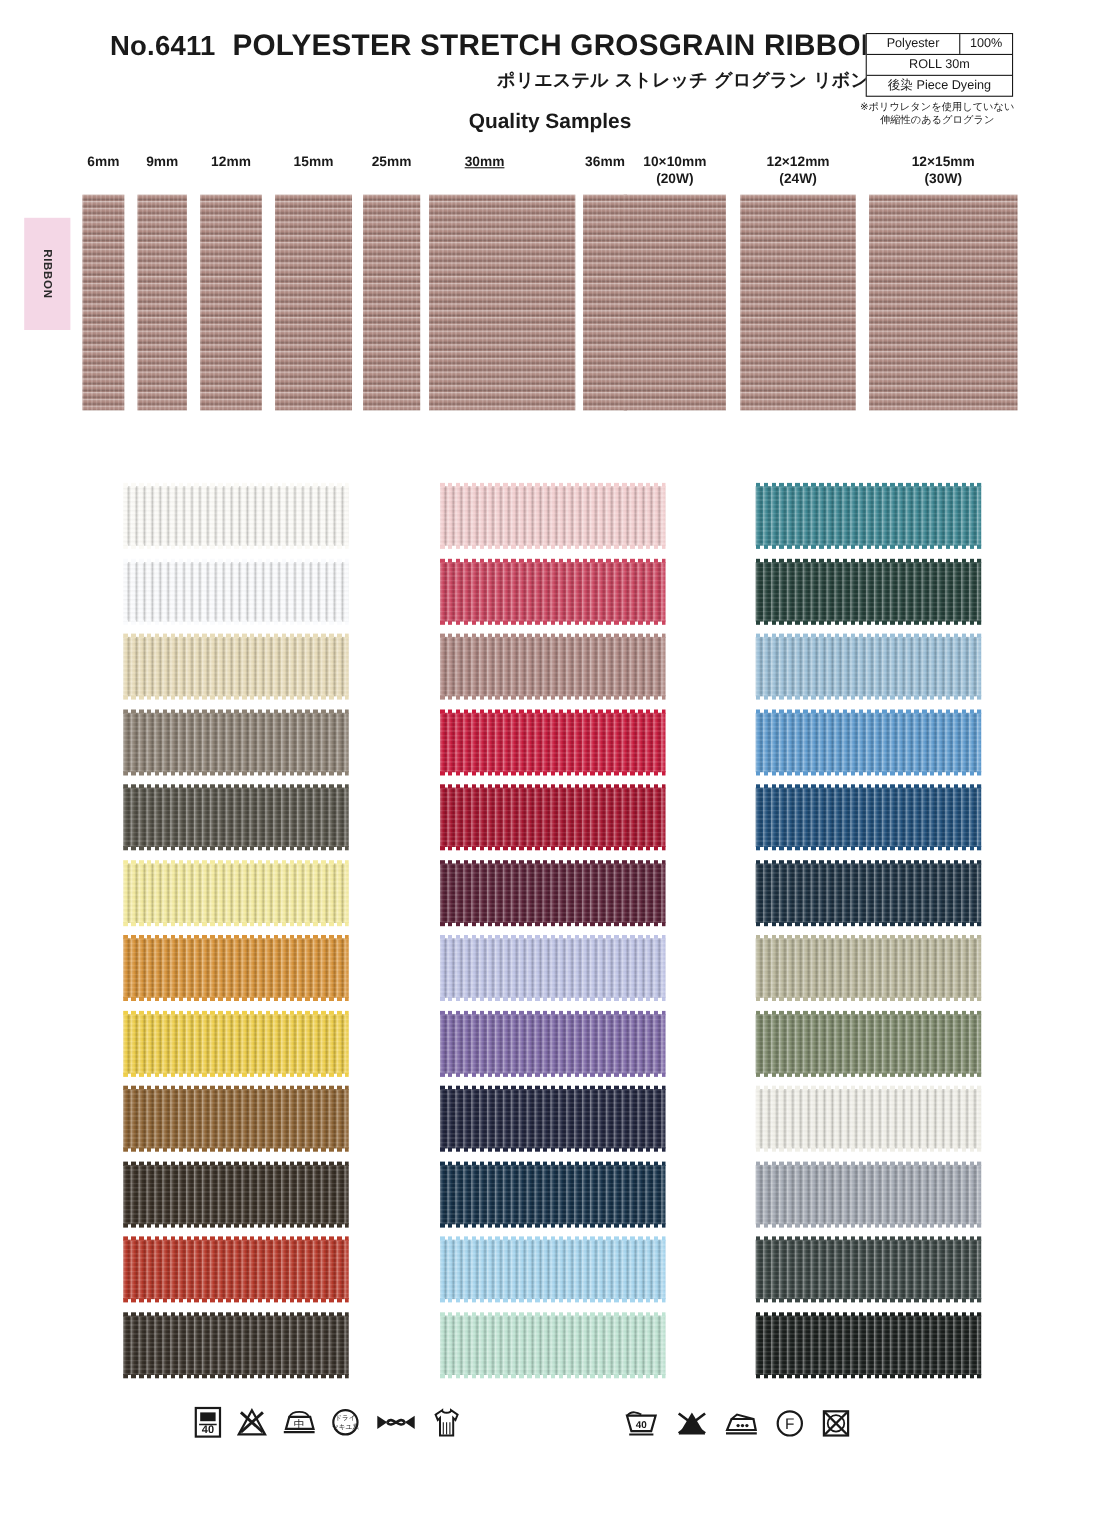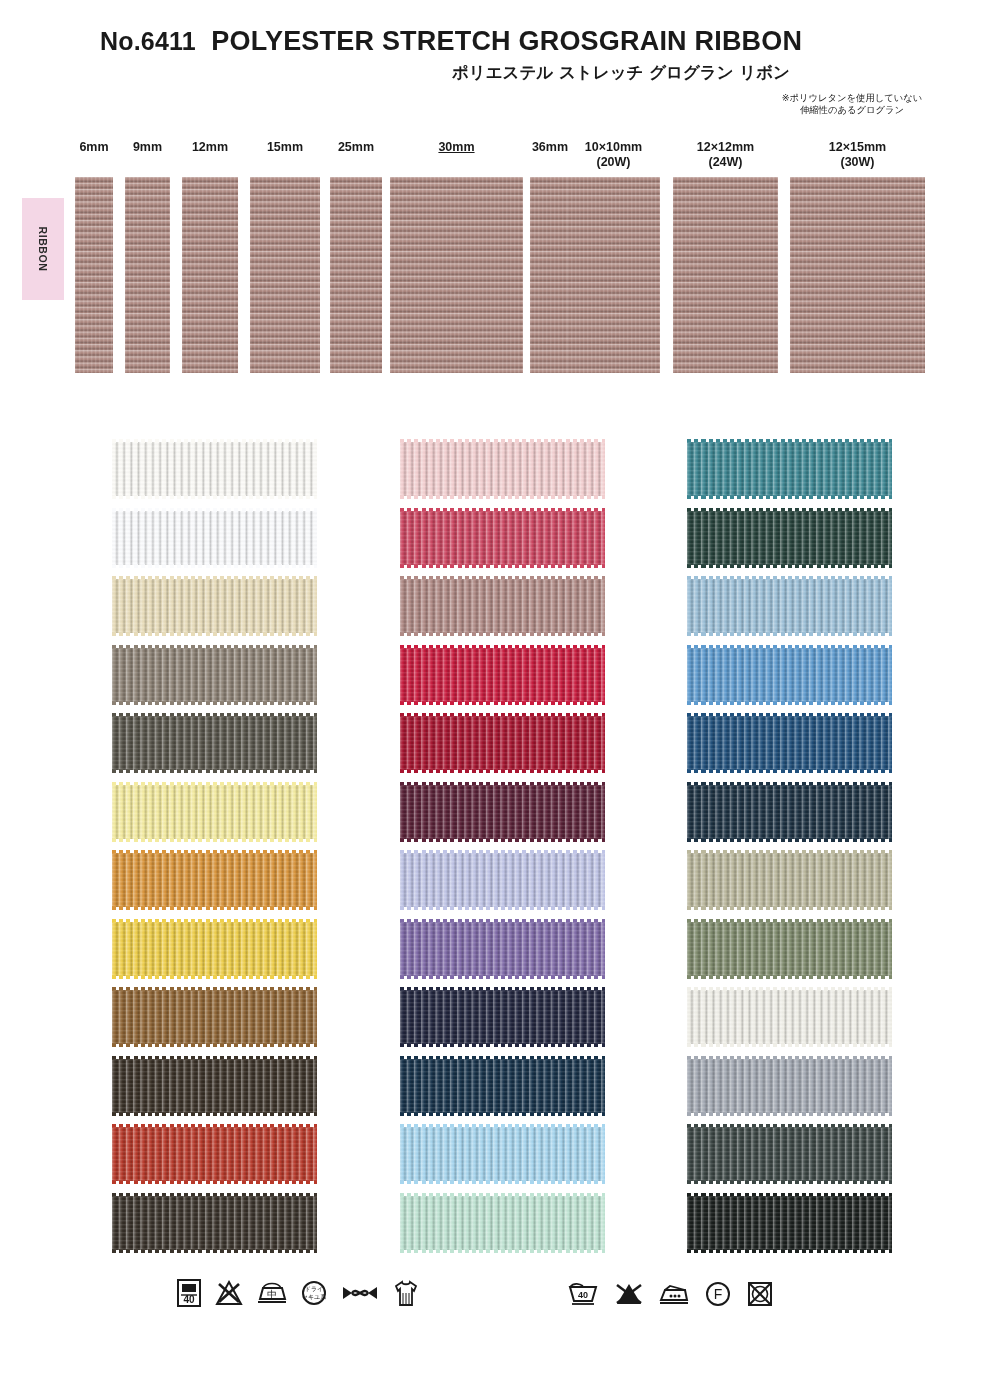--- a/index.html
+++ b/index.html
@@ -149,49 +149,62 @@
 
 <div class="page">
 
   <div class="header">
     <div class="title-main">
       <span class="no">No.6411</span>
       &nbsp;<span>POLYESTER STRETCH GROSGRAIN RIBBON</span>
     </div>
     <div class="title-jp">ポリエステル ストレッチ グログラン リボン</div>
 
+    <div class="spec">
+      <div class="spec-row">
+        <div class="spec-cell left">Polyester</div>
+        <div class="spec-cell right">100%</div>
+      </div>
+      <div class="spec-row">
+        <div class="spec-cell full">ROLL 30m</div>
+      </div>
+      <div class="spec-row">
+        <div class="spec-cell full">後染  Piece Dyeing</div>
+      </div>
+    </div>
 
     <div class="spec-note">
       <div>※ポリウレタンを使用していない</div>
       <div>伸縮性のあるグログラン</div>
     </div>
   </div>
 
   <div class="side-tab">
     <span>RIBBON</span>
   </div>
 
+  <div class="sec-head" id="quality-head">Quality Samples</div>
 
   <div class="q-labels" id="q-labels">
       <div class="q-label" style="left: 75px; width: 38px;">
         <div>6mm</div>
       </div>
       <div class="q-label" style="left: 125px; width: 45px;">
         <div>9mm</div>
       </div>
       <div class="q-label" style="left: 182px; width: 56px;">
         <div>12mm</div>
       </div>
       <div class="q-label" style="left: 250px; width: 70px;">
         <div>15mm</div>
       </div>
       <div class="q-label" style="left: 330px; width: 52px;">
         <div>25mm</div>
       </div>
-      <div class="q-label" style="left: 390px; width: 133px; text-decoration: underline;">
+      <div class="q-label" style="left: 374px; width: 133px; text-decoration: underline;">
         <div>30mm</div>
       </div>
       <div class="q-label" style="left: 530px; width: 40px;">
         <div>36mm</div>
       </div>
       <div class="q-label" style="left: 567px; width: 93px;">
         <div>10×10mm</div>
         <div>(20W)</div>
       </div>
       <div class="q-label" style="left: 673px; width: 105px;">

